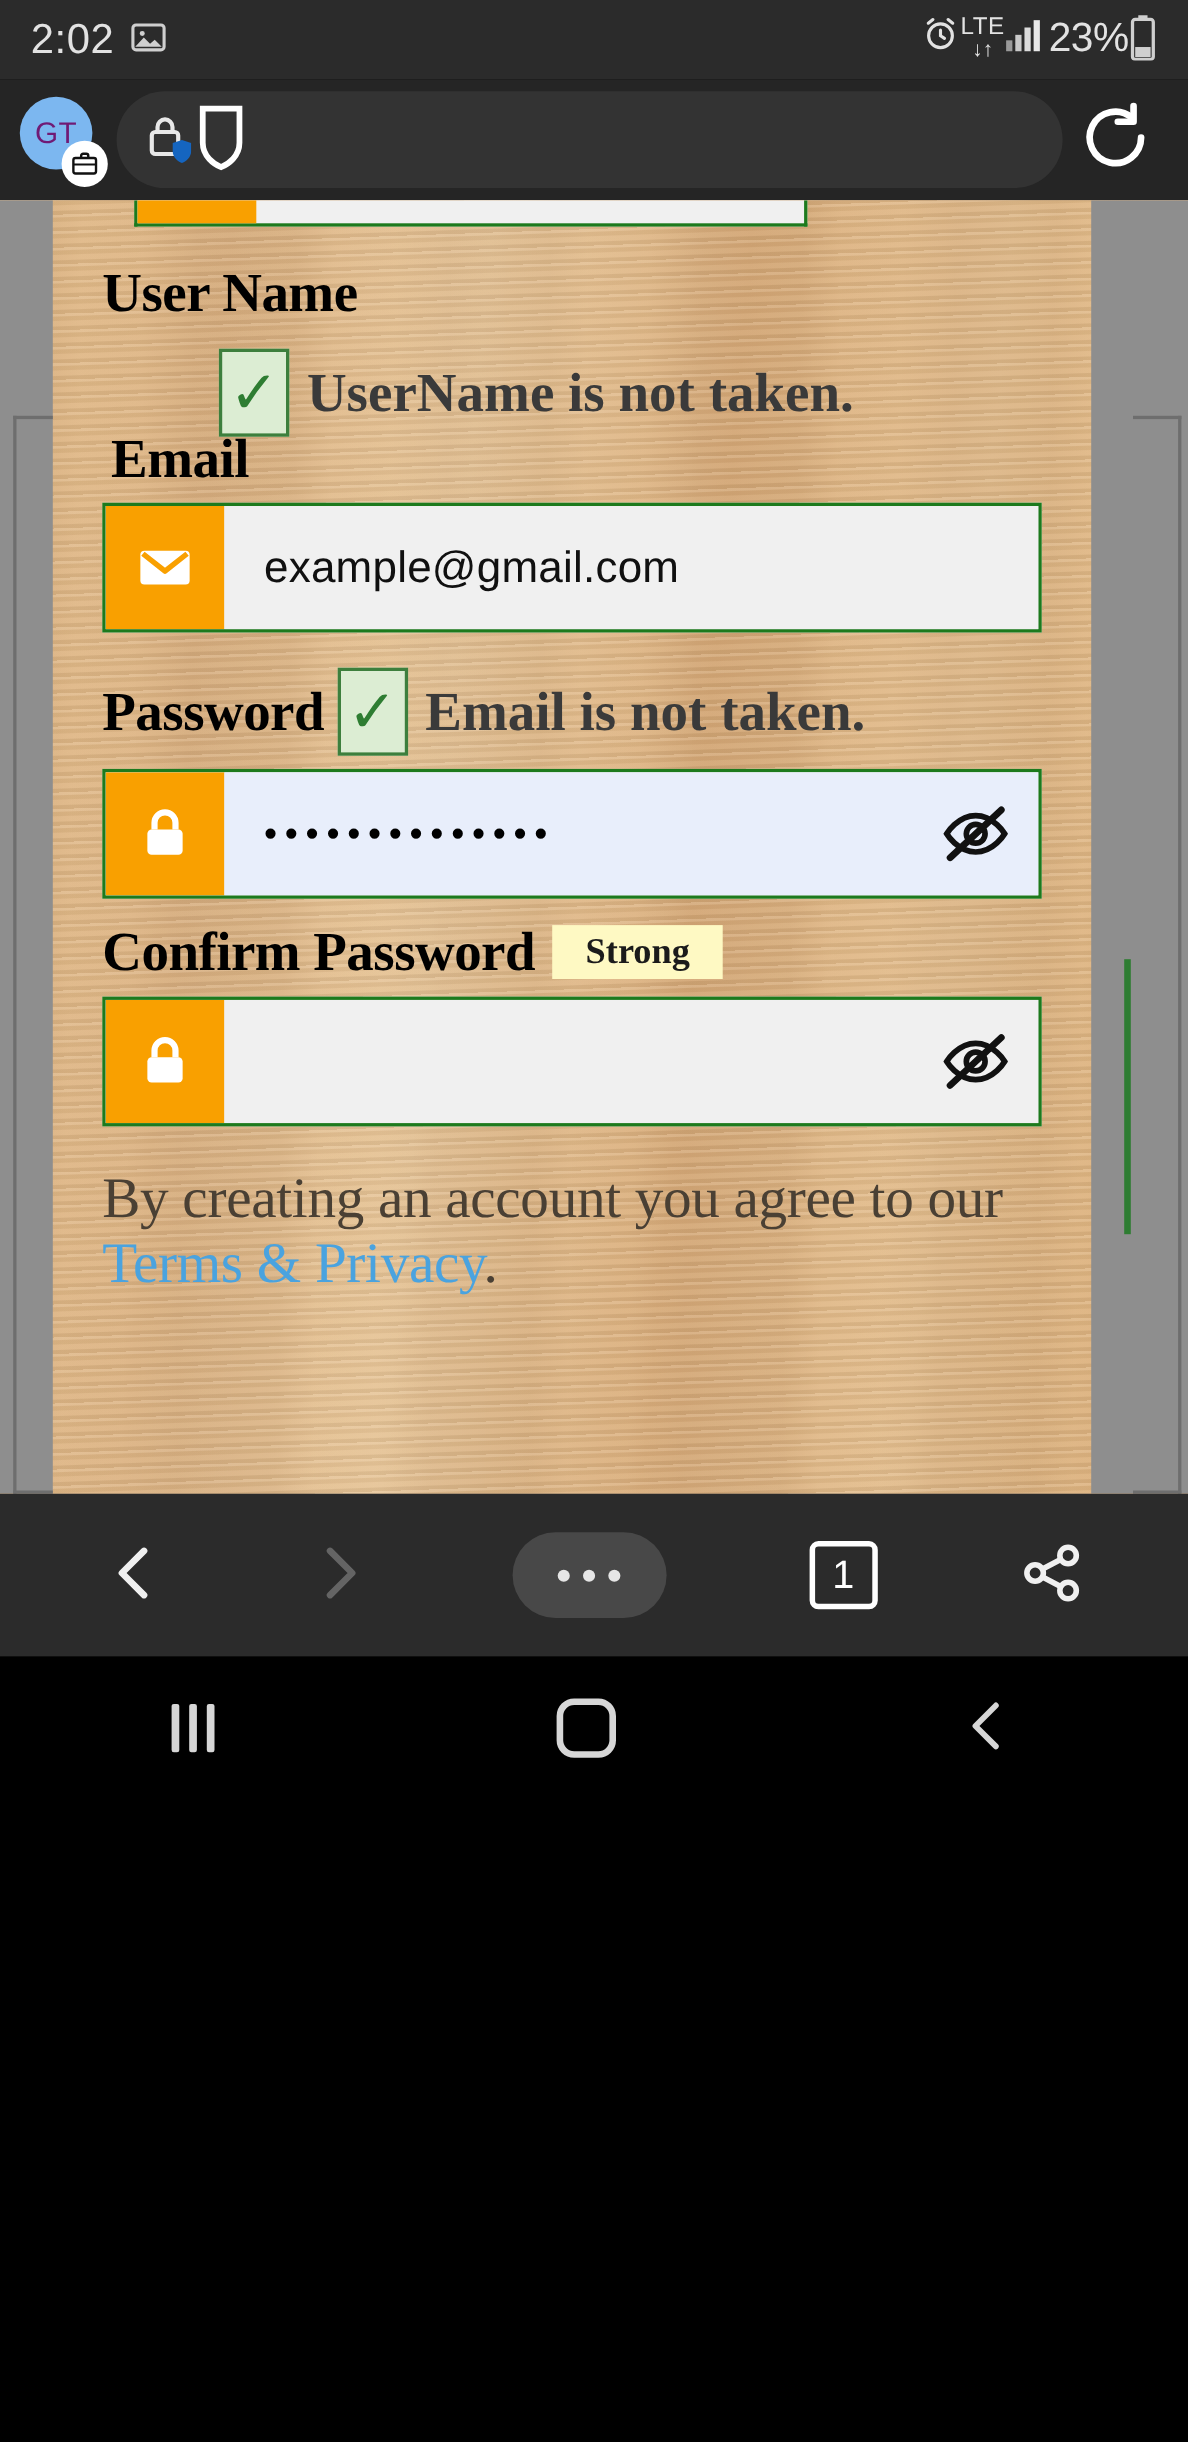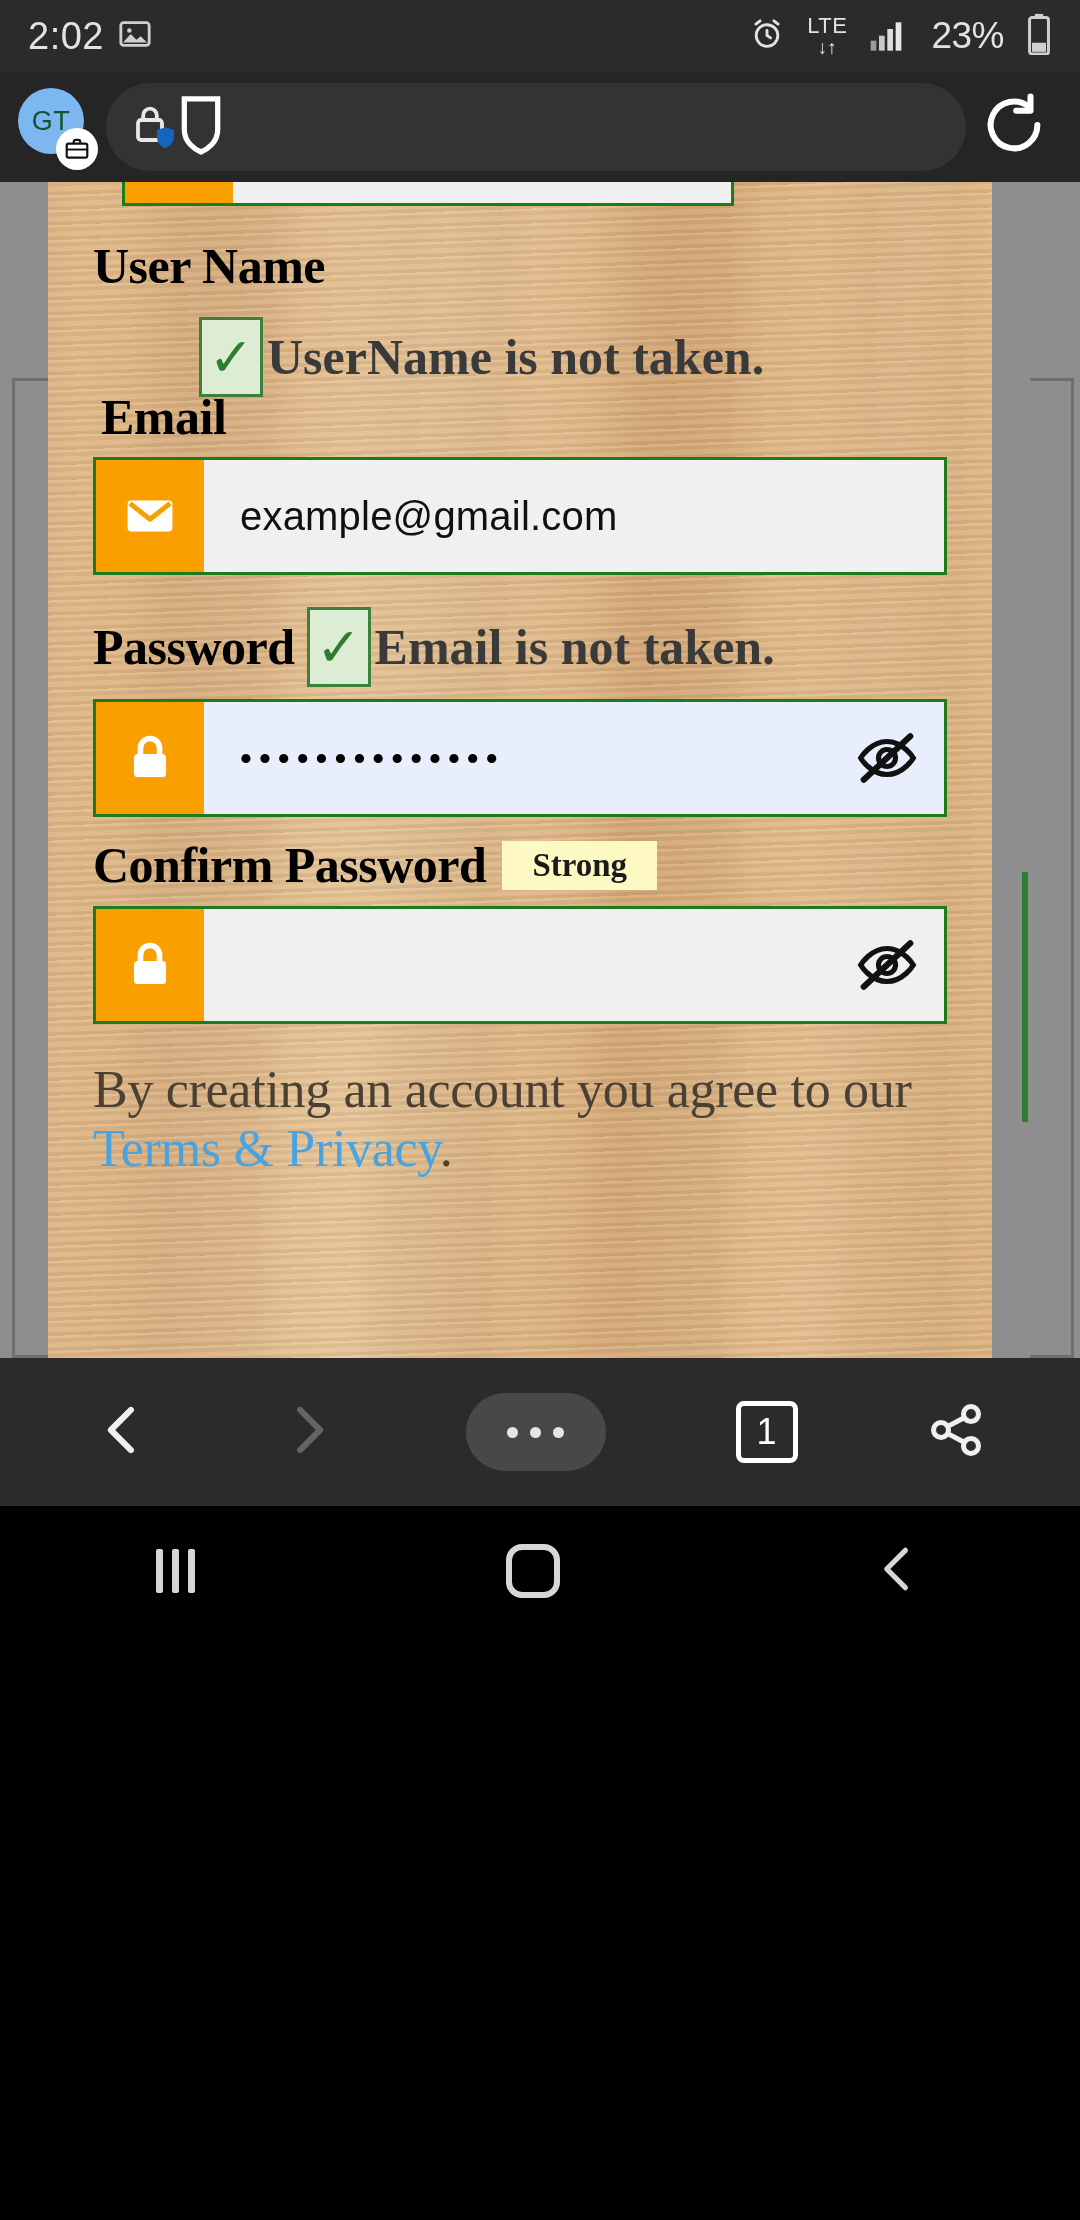--- a/index.html
+++ b/index.html
@@ -12,35 +12,35 @@
   .screen { position: relative; width: 989px; height: 2220px; background: #000; }
 
   
   .statusbar {
     position: absolute; top: 0; left: 0; width: 1080px; height: 72px;
     background: #2b2b2b; display: flex; align-items: center;
     padding: 0 28px; color: #d8d8d8;
   }
   .sb-left { display: flex; align-items: center; gap: 14px; }
   .sb-clock { font-size: 38px; font-weight: 400; letter-spacing: .5px; color: #e2e2e2; }
-  .sb-right { margin-left: auto; display: flex; align-items: center; gap: 22px; }
+  .sb-right { margin-left: auto; display: flex; gap: 0; }
   .sb-lte { display: flex; flex-direction: column; align-items: center; line-height: 1; }
   .sb-lte-t { font-size: 22px; letter-spacing: .5px; color: #e2e2e2; }
   .sb-lte-a { font-size: 19px; color: #e2e2e2; margin-top: 1px; }
   .sb-batt-text { font-size: 37px; color: #e2e2e2; letter-spacing: -.5px; }
 
   
   .urlbar {
     position: absolute; top: 72px; left: 0; width: 1080px; height: 110px;
     background: #252525; display: flex; align-items: center; padding: 0 18px;
   }
   .profile-chip { position: relative; width: 78px; height: 78px; margin-right: 4px; flex:none; }
   .profile-circle {
     width: 66px; height: 66px; border-radius: 50%;
-    background: #7cb7f0; color: #14532d; font-size: 27px;
+    background: #7cb7f0; color: #701a75; font-size: 27px;
     display: flex; align-items: center; justify-content: center;
     font-weight: 500; letter-spacing: .5px;
   }
   .profile-badge {
     position: absolute; right: -2px; bottom: -4px;
     width: 42px; height: 42px; border-radius: 50%; background: #fff;
     display: flex; align-items: center; justify-content: center;
   }
   .omnibox {
     flex: 1; height: 88px; background: #333333; border-radius: 44px;
@@ -123,21 +123,21 @@
 
   .valid-row { display: flex; align-items: center; }
   .valid-box {
     width: 64px; height: 80px; background: #dcedd3;
     border: 3px solid #3d7f3d; display: flex;
     align-items: center; justify-content: center; flex: none;
   }
   .valid-check { font-size: 54px; color: #2e7d32; line-height: 1; }
   .valid-text {
     font-family: "Liberation Serif", serif; font-weight: 700;
-    font-size: 50px; color: #3a3a3a; margin-left: 4px; white-space: nowrap;
+    font-size: 50px; color: #3a3a3a; margin-left: 16px; white-space: nowrap;
   }
   .strength-badge {
     background: #fef9c3; padding: 6px 30px;
     font-family: Liberation Serif, serif; font-weight: 700;
     font-size: 33px; color: #1b1b1b; white-space: nowrap;
   }
 
   .terms {
     font-family: "Liberation Serif", serif; font-size: 52px;
     color: #4a4034; line-height: 1.15; letter-spacing: -.3px;

